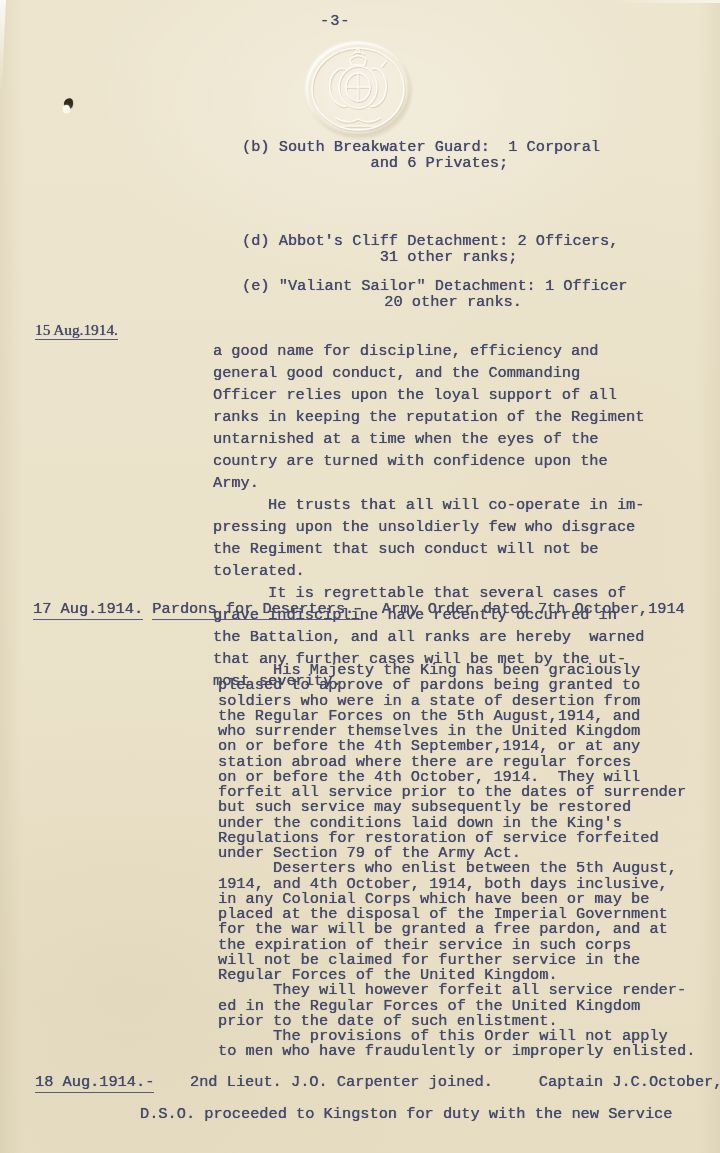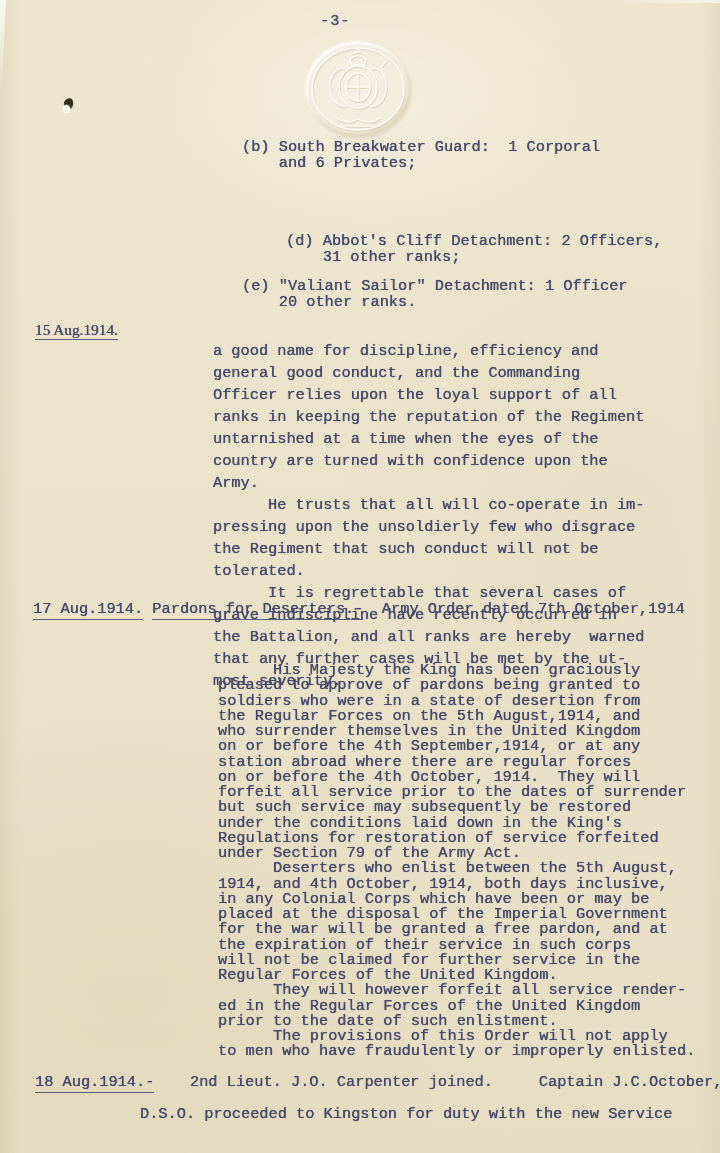--- a/index.html
+++ b/index.html
@@ -14,21 +14,21 @@
   }
   .t{
     position:absolute; margin:0;
     font-family:"Liberation Mono","DejaVu Sans Mono",monospace;
     font-size:15.3px; line-height:16.2px; white-space:pre;
     color:#45496a;
     text-shadow:0 0 0.7px rgba(69,73,106,0.85), 0.3px 0.4px 0.6px rgba(69,73,106,0.35);
   }
   .lh1{line-height:22px;}
   .lh2{line-height:15.25px;}
-  .lh3{line-height:15.6px;}
+  .lh3{line-height:15.6px;text-align:center;}
   .u{border-bottom:1.5px solid rgba(69,73,106,0.88); padding-bottom:0.5px;}
   .pagenum{letter-spacing:1px;}
   .crest{
     position:absolute; left:306px; top:42px; width:104px; height:94px;
     border-radius:50%;
     box-shadow:
       inset 1.5px 2px 2.5px rgba(255,255,255,0.95),
       inset -1.5px -2.5px 3px rgba(150,133,95,0.22),
       1.5px 2.5px 3px rgba(150,133,95,0.18),
       -1px -1px 2px rgba(255,255,255,0.65);
@@ -92,21 +92,21 @@
     </svg>
   </div>
 
   <div class="pinhole">
     <span class="dark"></span>
     <span class="shine"></span>
   </div>
 
   <pre class="t lh3" style="left:242px;top:140px;">(b) South Breakwater Guard:  1 Corporal
     and 6 Privates;</pre>
-  <pre class="t lh3" style="left:242px;top:234px;margin-left:44px;">(d) Abbot's Cliff Detachment: 2 Officers,
+  <pre class="t lh3" style="left:242px;top:234px;">(d) Abbot's Cliff Detachment: 2 Officers,
     31 other ranks;</pre>
   <pre class="t lh3" style="left:242px;top:279px;">(e) "Valiant Sailor" Detachment: 1 Officer
     20 other ranks.</pre>
 
   <pre class="t" style="left:35px;top:322px;font-family:Liberation Serif, serif;"><span class="u">15 Aug.1914.</span></pre>
   <pre class="t lh1" style="left:213px;top:340px;">a good name for discipline, efficiency and
 general good conduct, and the Commanding
 Officer relies upon the loyal support of all
 ranks in keeping the reputation of the Regiment
 untarnished at a time when the eyes of the

